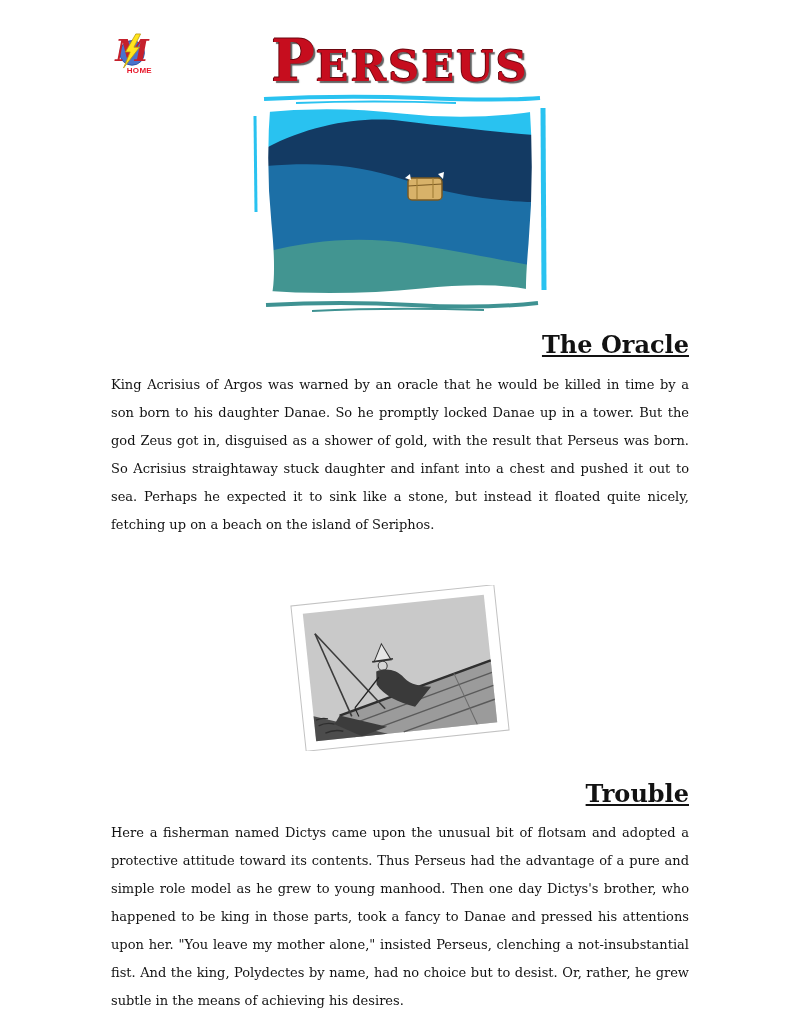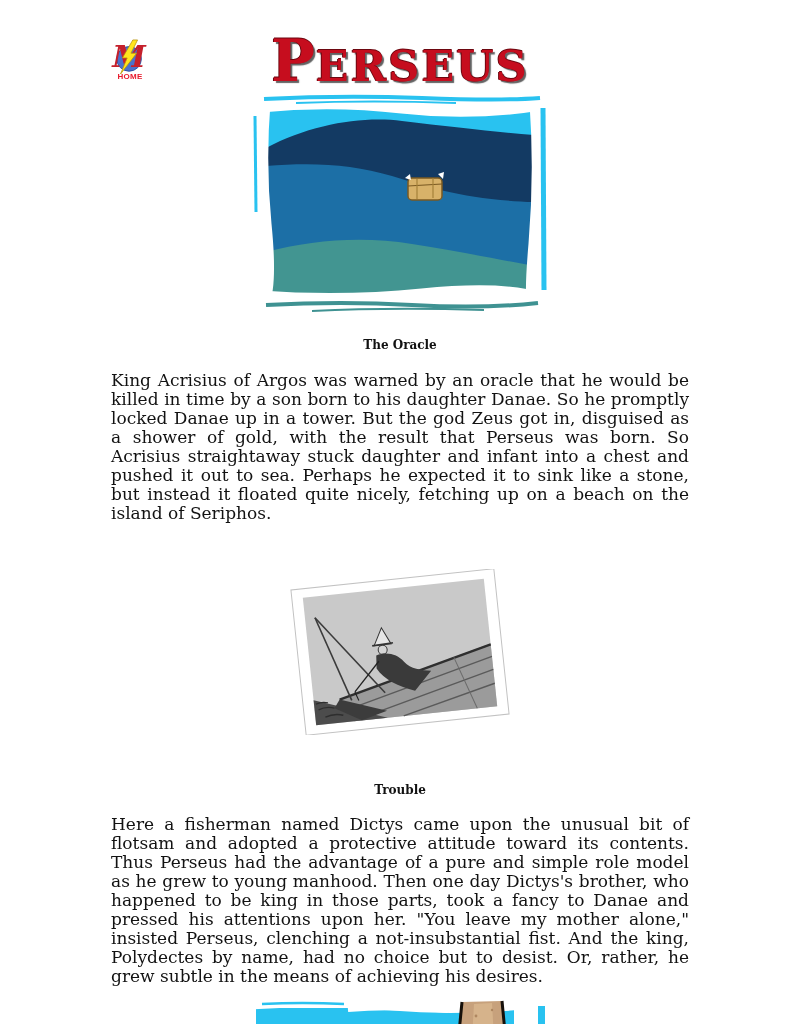--- a/index.html
+++ b/index.html
@@ -6,22 +6,22 @@
   body {
     width: 800px; height: 1024px; overflow: hidden;
     font-family: "DejaVu Serif", "Liberation Serif", serif;
     color: #121212;
   }
   .page { width: 578px; margin: 0 auto; padding-top: 24px; }
 
   
   .hdr { position: relative; height: 62px; margin-bottom: 8px; }
   .home-link {
-    position: absolute; left: -3px; top: 15px; width: 44px;
-    text-align: center; text-decoration: none; display: block; cursor: pointer;
+    position: absolute; left: -3px; top: 9px; width: 44px;
+    text-align: right; text-decoration: none; display: block; cursor: pointer;
   }
   .home-label {
     display: block; margin-top: -3px;
     font-family: "Liberation Sans", sans-serif; font-weight: bold;
     font-size: 8px; letter-spacing: 0.3px; color: #e8192c;
   }
   .title {
     margin: 0; text-align: center; line-height: 74px;
     font-family: "DejaVu Serif", serif; font-weight: bold;
     color: #c60d1e; white-space: nowrap;
@@ -32,26 +32,26 @@
 
   
   figure { margin: 0; text-align: center; }
   .fig-1 { margin-top: 4px; }
   .fig-2 { margin-top: 46px; }
   .fig-3 { margin-top: 12px; }
   svg { display: inline-block; vertical-align: top; }
 
   
   h3.sec {
-    text-align: center; font-size: 12px; line-height: 22px;
-    margin: 20px 0 15px 0; font-weight: bold;
+    text-align: right; font-size: 24px; line-height: 22px;
+    margin: 20px 0 15px 0; font-weight: bold; text-decoration: underline;
   }
-  h3.sec-2 { margin-top: 44px; margin-bottom: 14px; }
+  h3.sec-2 { margin-top: 32px; margin-bottom: 14px; }
   p.body-text {
-    font-size: 17px; line-height: 19px; text-align: justify;
+    font-size: 13px; line-height: 28px; text-align: justify;
     margin: 0; word-spacing: normal;
   }
 </style>
 </head>
 <body>
 
 <div class="page">
 
   <div class="hdr">
     <a class="home-link" href="#">

